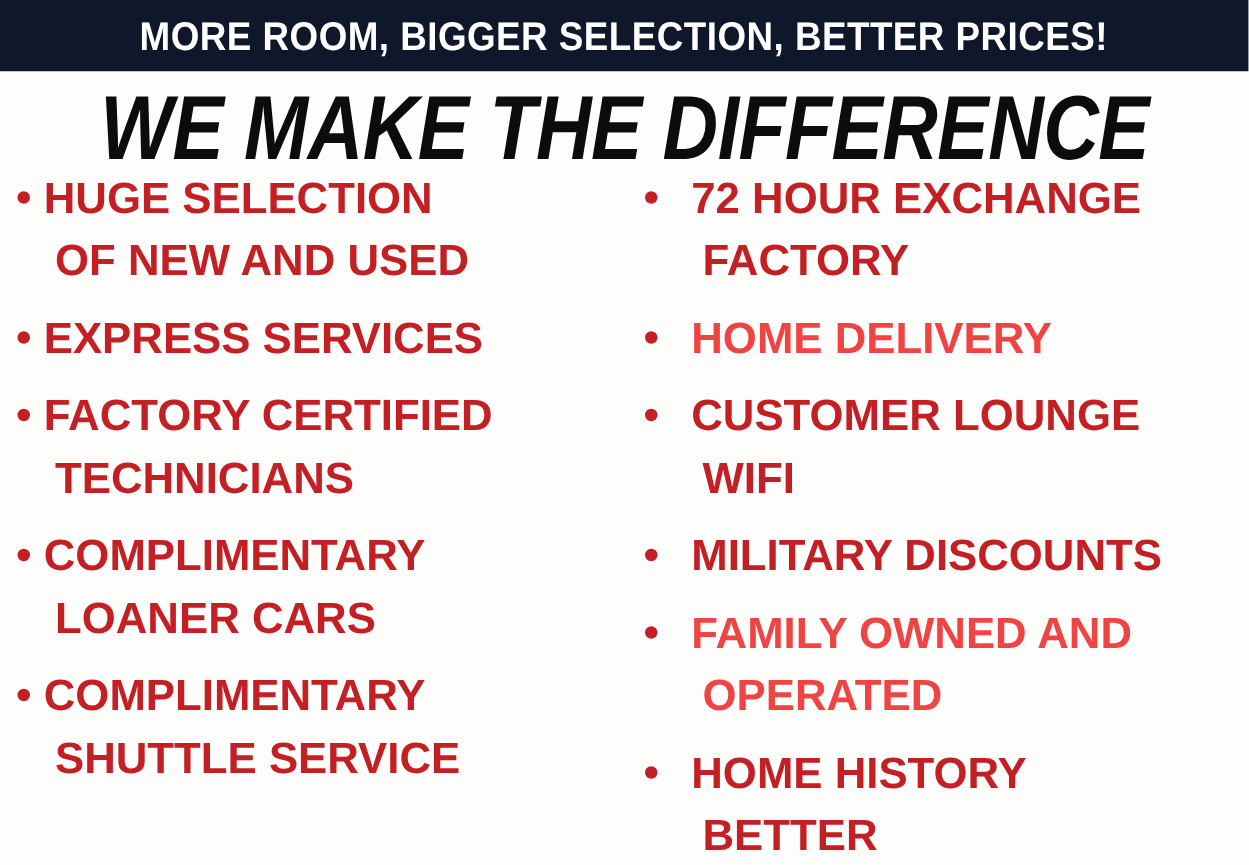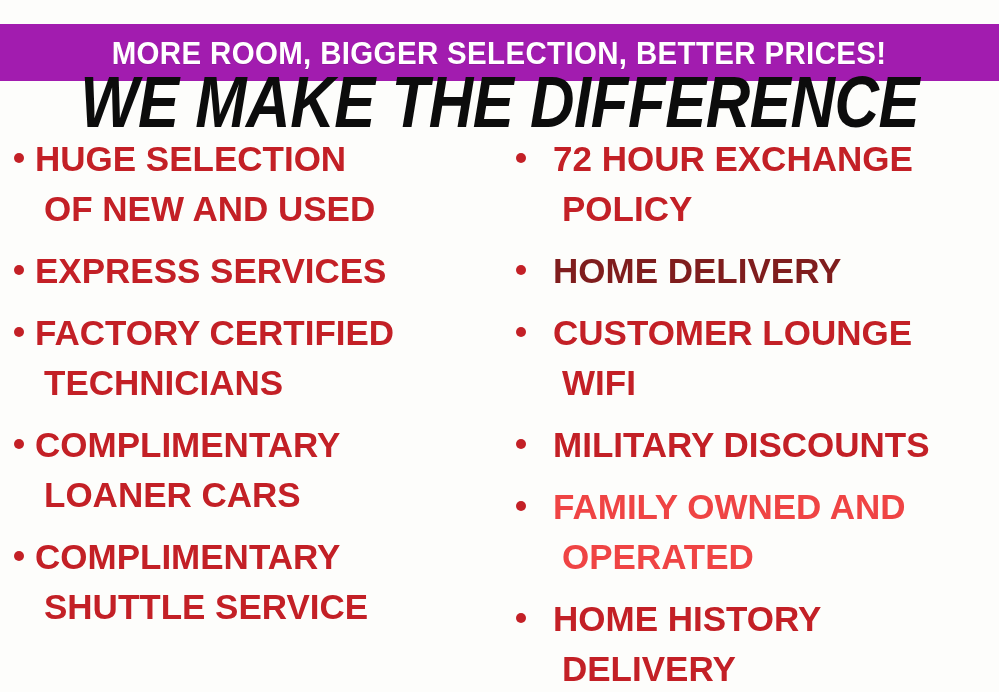--- a/index.html
+++ b/index.html
@@ -114,21 +114,21 @@
     display: block;
     padding-left: 9px;
     margin-top: 12px;
   }
 </style>
 </head>
 <body>
 
 <div id="poster" style="background: rgb(253, 253, 251);">
 
-  <div class="banner" style="background: #a21caf; margin-top: 24px;">
+  <div class="banner" style="background: #0f172a;">
     <div class="banner-text" style="color: rgb(255, 255, 255);">MORE ROOM, BIGGER SELECTION, BETTER PRICES!</div>
   </div>
 
   <div class="headline-wrap">
     <div class="headline" style="color: rgb(12, 12, 12);">WE MAKE THE DIFFERENCE</div>
   </div>
 
   <div class="columns">
 
     <div class="col col-left">
@@ -157,45 +157,45 @@
         <span class="bullet-dot" style="background: rgb(195, 32, 38);"></span>
         <span class="bullet-text" style="color: rgb(195, 32, 38);"><span>COMPLIMENTARY</span><span class="cont">SHUTTLE SERVICE</span></span>
       </div>
 
     </div>
 
     <div class="col col-right">
 
       <div class="bullet-item">
         <span class="bullet-dot" style="background: rgb(195, 32, 38);"></span>
-        <span class="bullet-text" style="color: rgb(195, 32, 38);"><span>72 HOUR EXCHANGE</span><span class="cont">POLICY</span></span>
-      </div>
-
-      <div class="bullet-item">
-        <span class="bullet-dot" style="background: rgb(195, 32, 38);"></span>
-        <span class="bullet-text" style="color: #7f1d1d;"><span>HOME DELIVERY</span></span>
+        <span class="bullet-text" style="color: rgb(195, 32, 38);"><span>72 HOUR EXCHANGE</span><span class="cont">FACTORY</span></span>
+      </div>
+
+      <div class="bullet-item">
+        <span class="bullet-dot" style="background: rgb(195, 32, 38);"></span>
+        <span class="bullet-text" style="color: #ef4444;"><span>HOME DELIVERY</span></span>
       </div>
 
       <div class="bullet-item">
         <span class="bullet-dot" style="background: rgb(195, 32, 38);"></span>
         <span class="bullet-text" style="color: rgb(195, 32, 38);"><span>CUSTOMER LOUNGE</span><span class="cont">WIFI</span></span>
       </div>
 
       <div class="bullet-item">
         <span class="bullet-dot" style="background: rgb(195, 32, 38);"></span>
         <span class="bullet-text" style="color: rgb(195, 32, 38);"><span>MILITARY DISCOUNTS</span></span>
       </div>
 
       <div class="bullet-item">
         <span class="bullet-dot" style="background: rgb(195, 32, 38);"></span>
         <span class="bullet-text" style="color: #ef4444;"><span>FAMILY OWNED AND</span><span class="cont">OPERATED</span></span>
       </div>
 
       <div class="bullet-item">
         <span class="bullet-dot" style="background: rgb(195, 32, 38);"></span>
-        <span class="bullet-text" style="color: rgb(195, 32, 38);"><span>HOME HISTORY</span><span class="cont">DELIVERY</span></span>
+        <span class="bullet-text" style="color: rgb(195, 32, 38);"><span>HOME HISTORY</span><span class="cont">BETTER</span></span>
       </div>
 
     </div>
 
   </div>
 
 </div>
 
 </body></html>

